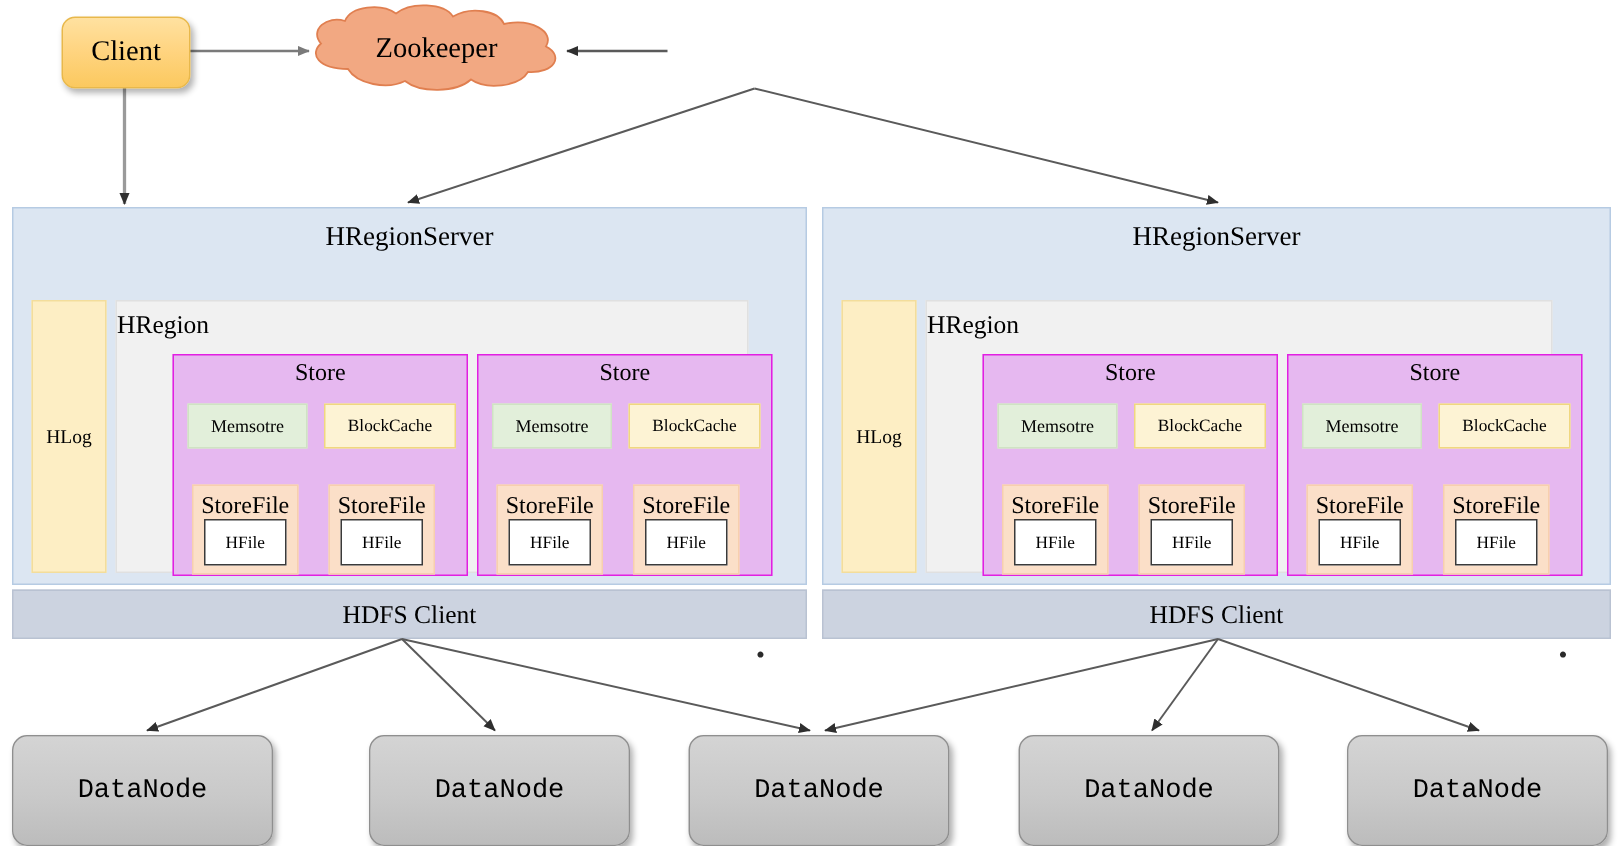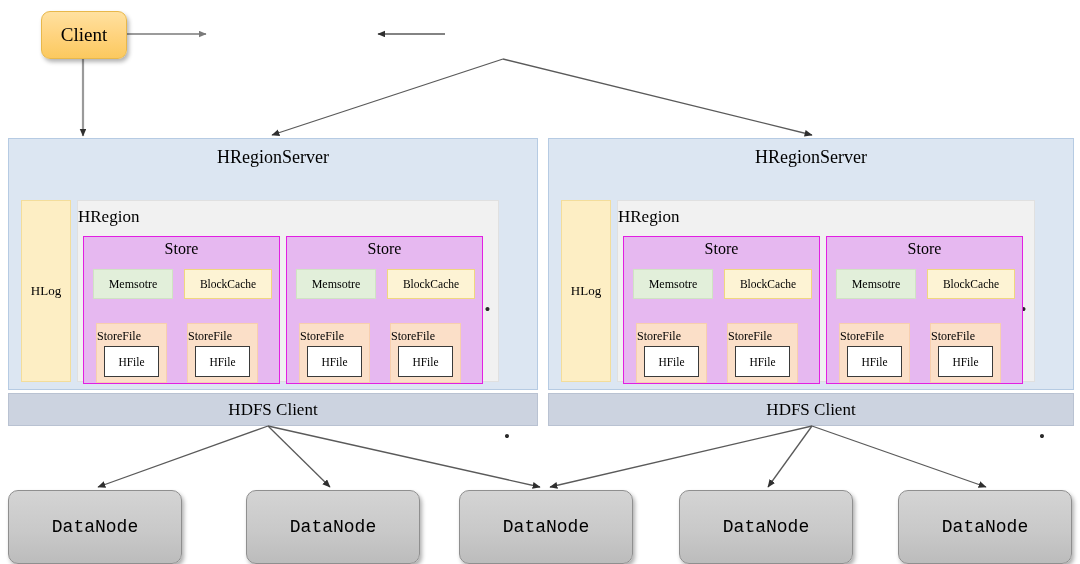--- a/index.html
+++ b/index.html
@@ -98,20 +98,21 @@
     left: 0; top: 6px; width: 100%;
     text-align: left;
     font-size: 17px; color: #000;
   }
   .store {
     position: absolute;
     top: 35px;
     height: 146px;
     background: #e6b8f0;
     border: 1px solid #e21fe2;
+    margin-left: 32px;
   }
   .store-title {
     position: absolute;
     left: 0; top: 3px; width: 100%;
     text-align: center;
     font-size: 16px; color: #000;
   }
   .memstore {
     position: absolute;
     top: 32px;
@@ -133,21 +134,22 @@
   .storefile {
     position: absolute;
     top: 86px;
     height: 58px;
     background: #fbdfc8;
     border: 1px solid #f7cfae;
   }
   .storefile-title {
     position: absolute;
     left: 0; top: 5px; width: 100%;
-    font-size: 12px; color: #000;
+    text-align: center;
+    font-size: 16px; color: #000;
   }
   .hfile {
     position: absolute;
     left: 7px; top: 22px;
     right: 7px; height: 29px;
     background: #ffffff;
     border: 1.6px solid #3a3a3a;
     display: flex; align-items: center; justify-content: center;
     font-size: 11.5px; color: #000;
   }
@@ -238,20 +240,36 @@
     </g>
     <g>
       <line x1="812" y1="426" x2="986" y2="487" stroke="#5a5a5a" stroke-width="1.3" marker-end="url(#ah)"></line>
     </g>
   </svg>
 
   <div class="client-box">
     <span>Client</span>
   </div>
 
+  <div class="cloud-wrap">
+    <svg viewBox="0 0 190 62">
+      <path d="M36,44
+               C16,44 10,34 18,27
+               C10,18 22,8 34,12
+               C38,2 58,0 68,7
+               C78,-1 100,0 106,9
+               C118,2 136,5 140,14
+               C158,10 174,19 168,29
+               C180,35 174,47 156,46
+               C150,56 128,58 118,51
+               C108,60 84,60 74,52
+               C62,58 42,54 36,44 Z" fill="#f2a882" stroke="#e07f50" stroke-width="1.2"></path>
+    </svg>
+    <div class="cloud-label">Zookeeper</div>
+  </div>
 
 
   <div class="hrs" style="left:8px; width:528px;">
     <div class="hrs-title">HRegionServer</div>
     <div class="hlog">
       <span>HLog</span>
     </div>
     <div class="dots" style="left:495px; top:272px;">• • •</div>
 
     <div class="hregion" style="left:68px; width:420px;">

